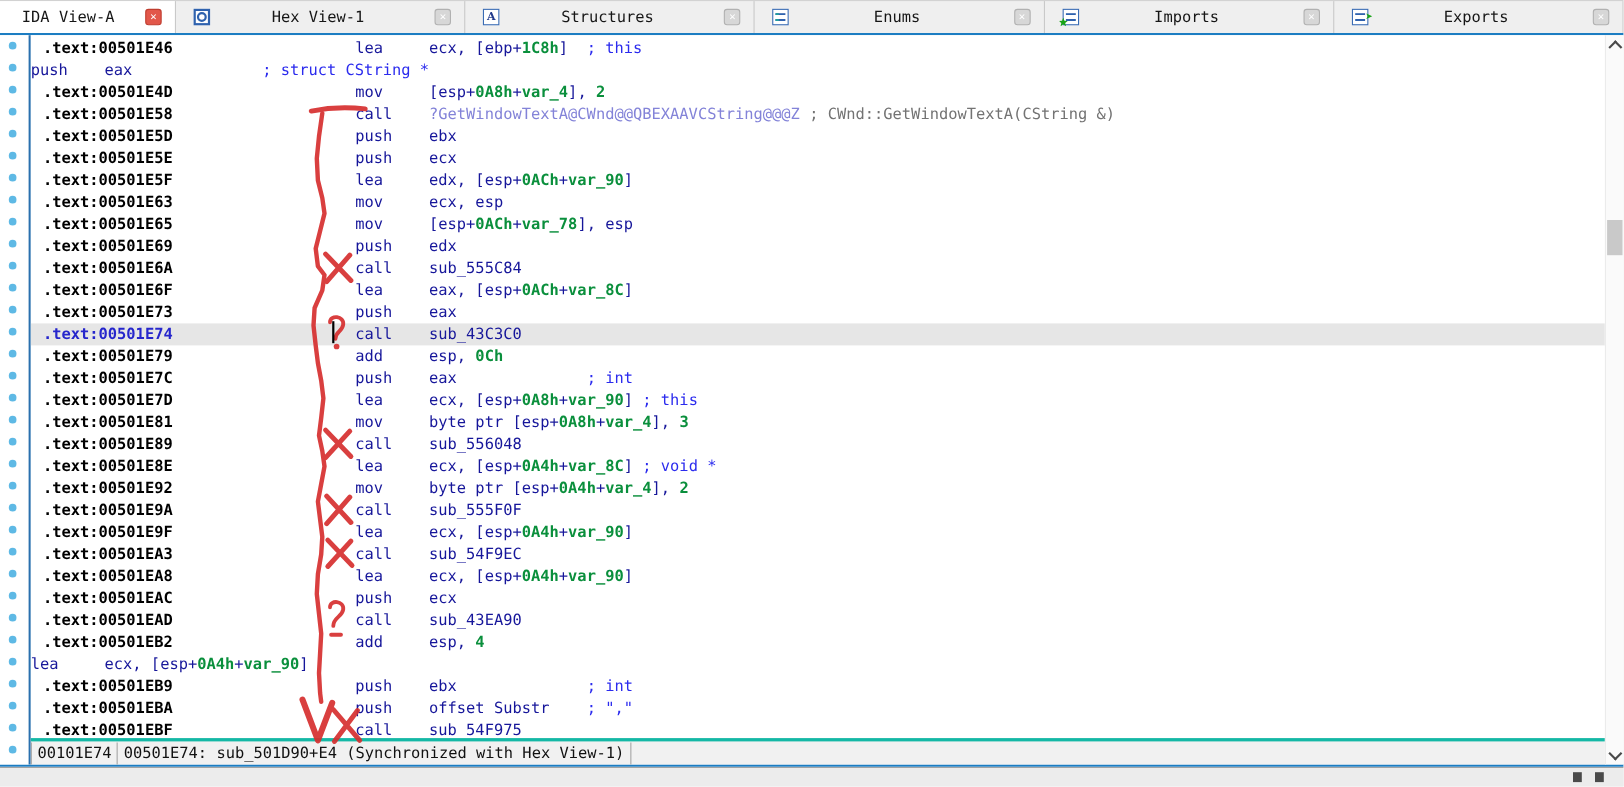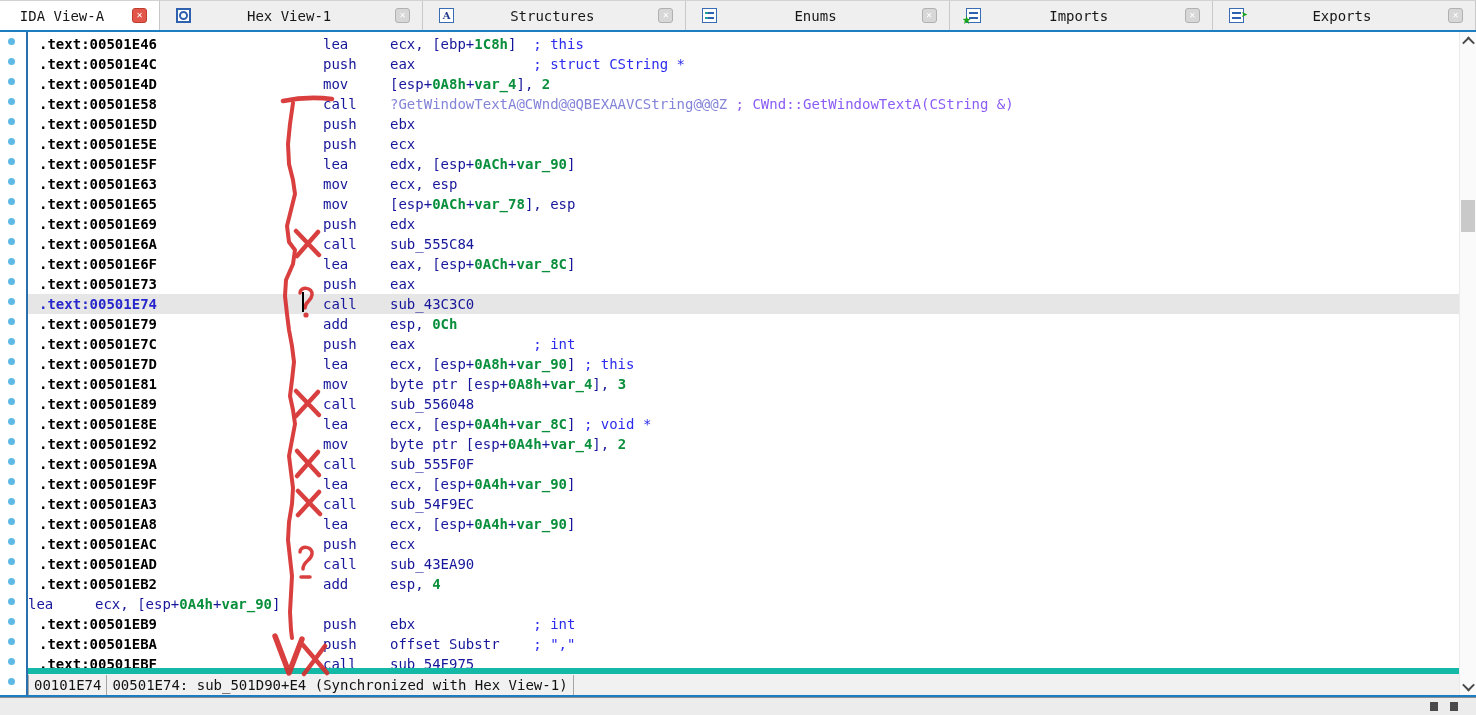--- a/index.html
+++ b/index.html
@@ -35,27 +35,27 @@
   .dot{display:block;width:7px;height:7px;border-radius:50%;background:#5eb9e5;margin:0 0 13px 8px;}
   .center{flex:1;display:flex;flex-direction:column;min-width:0;}
   .listing{flex:1;overflow:hidden;padding-top:2px;background:#fff;}
 
   .row{height:20px;display:flex;white-space:pre;font:14px/20px "DejaVu Sans Mono",monospace;}
   .addr{width:295px;padding-left:11px;color:#000;flex:none;box-sizing:border-box;font-weight:bold;}
   .mnem{width:67px;color:#16169a;flex:none;}
   .rest{color:#16169a;}
   .g{color:#0a8f3c;font-weight:bold;}
   .cmt{color:#2b2bee;}
-  .cmt.gray{color:#8b5cf6;}
+  .cmt.gray{color:#737373;}
   .demangled{color:#8383d8;}
   .row.hl{background:#e6e6e6;}
   .row.hl .addr{color:#2626cc;}
 
   
-  .statusbar{height:21px;flex:none;background:#f1f1f1;border-top:6px solid #14b8a6;display:flex;align-items:flex-end;
+  .statusbar{height:21px;flex:none;background:#f1f1f1;border-top:3px solid #14b8a6;display:flex;align-items:flex-end;
       font:14px/20px "DejaVu Sans Mono",monospace;color:#111;}
   .scell{display:flex;align-items:center;padding:0 5px;border-right:1px solid #a6a6a6;white-space:nowrap;}
   .scell.c1{border-left:1px solid #a6a6a6;}
 
   
   .scrollbar{width:17px;flex:none;background:#fafafa;border-left:1px solid #ebebeb;display:flex;flex-direction:column;box-sizing:border-box;}
   .sb-btn{height:18px;flex:none;display:flex;align-items:center;justify-content:center;}
   .sb-track{flex:1;position:relative;}
   .sb-thumb{position:absolute;left:1px;right:1px;top:150px;height:32px;background:#c9c9c9;}
   .chev{width:7px;height:7px;border:0 solid #4a4a4a;display:block;}
@@ -139,21 +139,21 @@
         <span class="dot"></span>
         <span class="dot"></span>
         <span class="dot"></span>
         <span class="dot"></span>
         <span class="dot"></span>
       </div>
 
     <div class="center">
       <div class="listing" id="listing">
           <div class="row"><span class="addr">.text:00501E46</span><span class="mnem">lea</span><span class="rest">ecx, [ebp+<span class="g">1C8h</span>]  <span class="cmt">; this</span></span></div>
-          <div class="row"><span class="addr">.text:00501E4C</span><span class="mnem">push</span><span class="rest">eax              <span class="cmt">; struct CString *</span></span></div>
+          <div class="row"><span class="mnem">push</span><span class="rest">eax              <span class="cmt">; struct CString *</span></span></div>
           <div class="row"><span class="addr">.text:00501E4D</span><span class="mnem">mov</span><span class="rest">[esp+<span class="g">0A8h</span>+<span class="g">var_4</span>], <span class="g">2</span></span></div>
           <div class="row"><span class="addr">.text:00501E58</span><span class="mnem">call</span><span class="rest"><span class="demangled">?GetWindowTextA@CWnd@@QBEXAAVCString@@@Z </span><span class="cmt gray">; CWnd::GetWindowTextA(CString &amp;)</span></span></div>
           <div class="row"><span class="addr">.text:00501E5D</span><span class="mnem">push</span><span class="rest">ebx</span></div>
           <div class="row"><span class="addr">.text:00501E5E</span><span class="mnem">push</span><span class="rest">ecx</span></div>
           <div class="row"><span class="addr">.text:00501E5F</span><span class="mnem">lea</span><span class="rest">edx, [esp+<span class="g">0ACh</span>+<span class="g">var_90</span>]</span></div>
           <div class="row"><span class="addr">.text:00501E63</span><span class="mnem">mov</span><span class="rest">ecx, esp</span></div>
           <div class="row"><span class="addr">.text:00501E65</span><span class="mnem">mov</span><span class="rest">[esp+<span class="g">0ACh</span>+<span class="g">var_78</span>], esp</span></div>
           <div class="row"><span class="addr">.text:00501E69</span><span class="mnem">push</span><span class="rest">edx</span></div>
           <div class="row"><span class="addr">.text:00501E6A</span><span class="mnem">call</span><span class="rest">sub_555C84</span></div>
           <div class="row"><span class="addr">.text:00501E6F</span><span class="mnem">lea</span><span class="rest">eax, [esp+<span class="g">0ACh</span>+<span class="g">var_8C</span>]</span></div>

